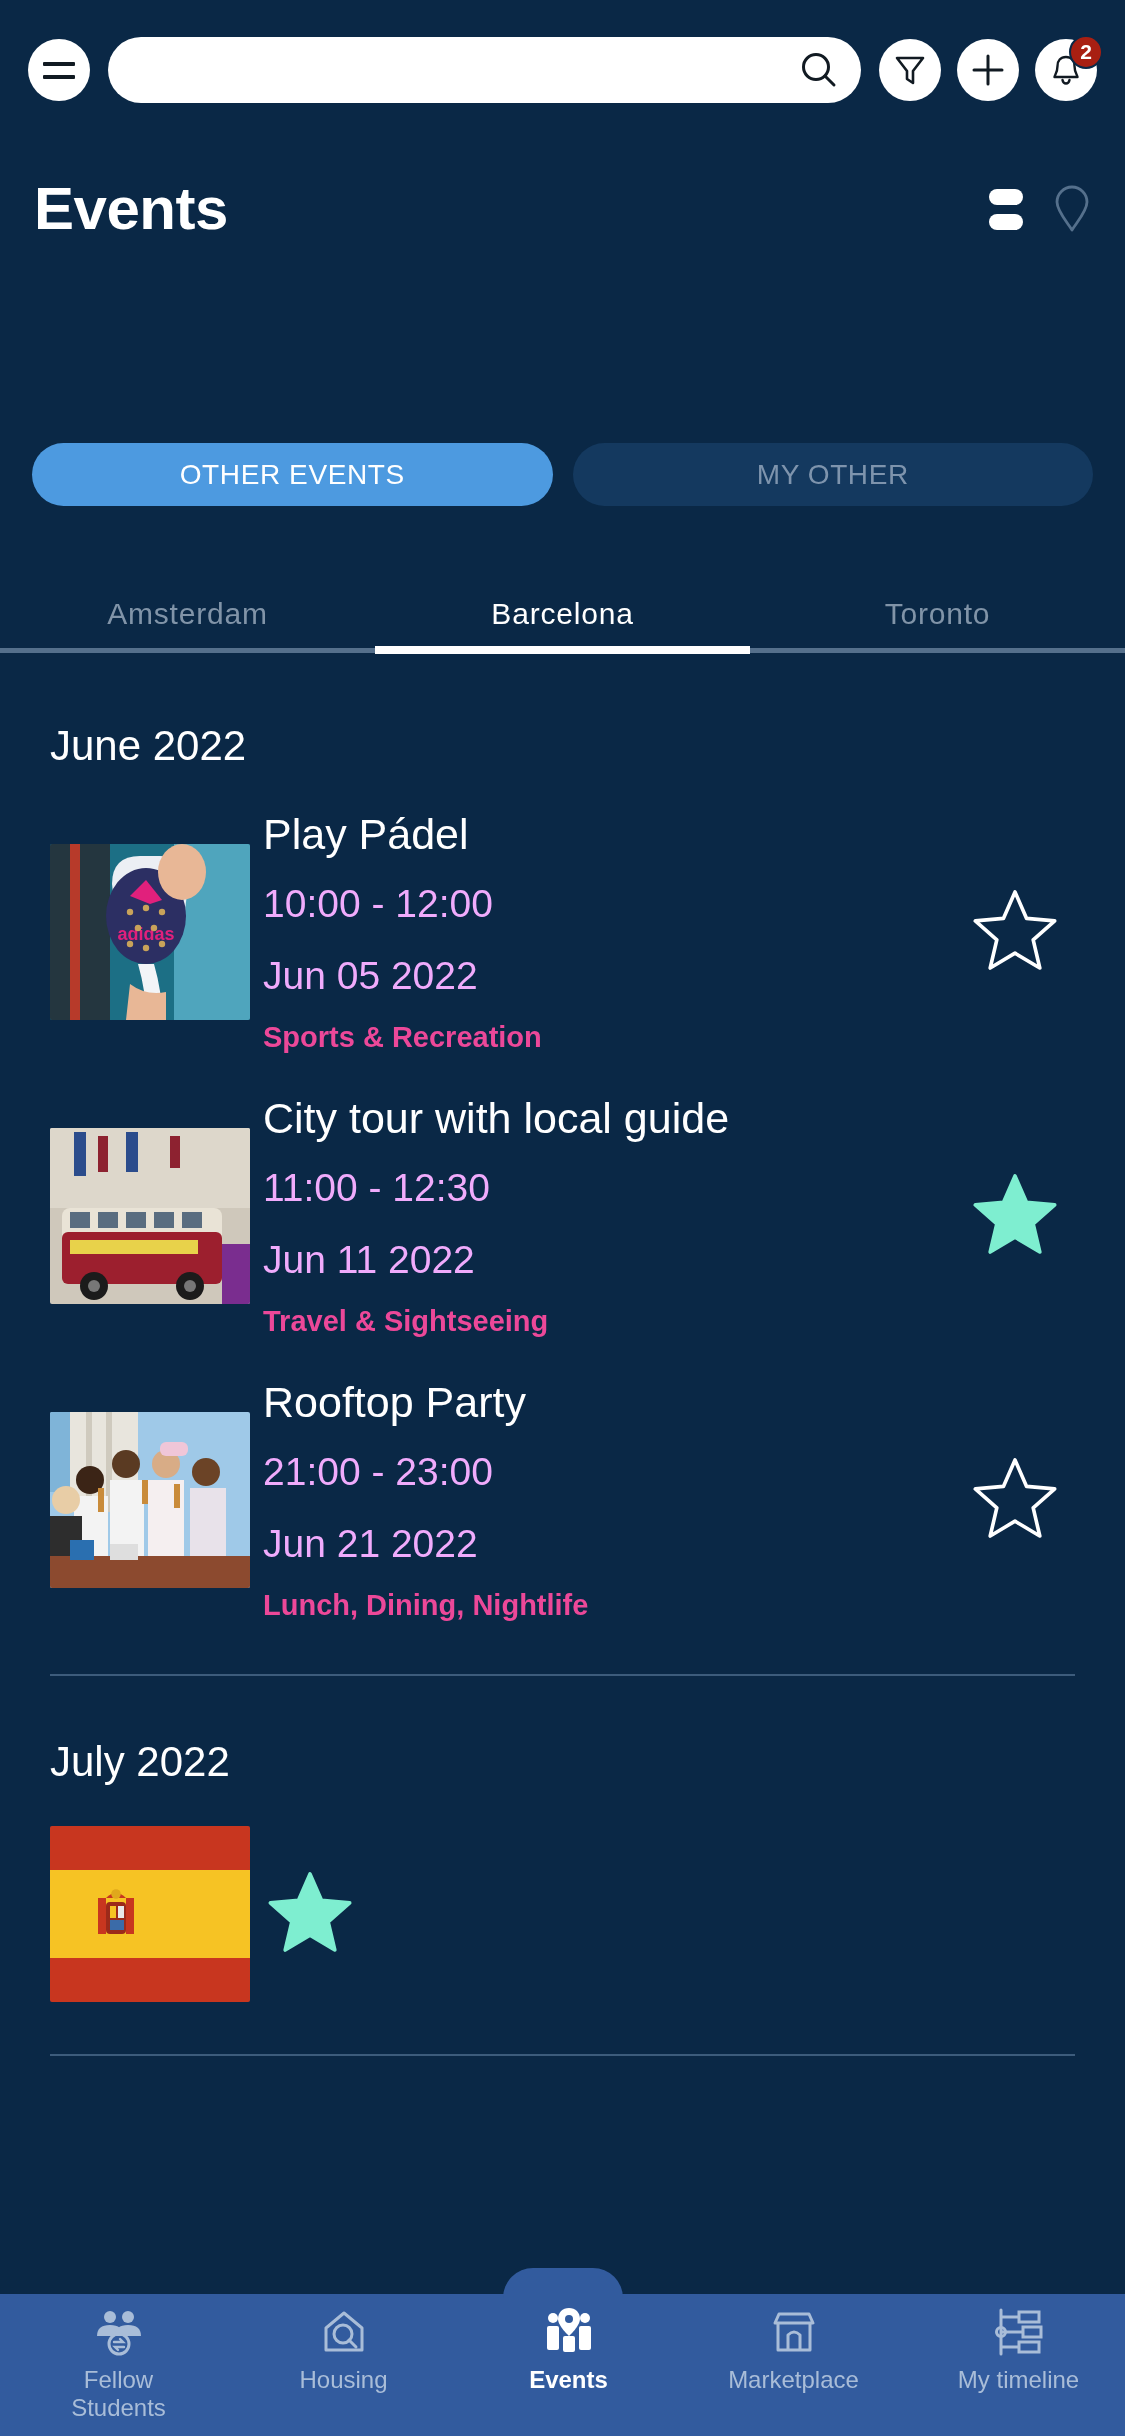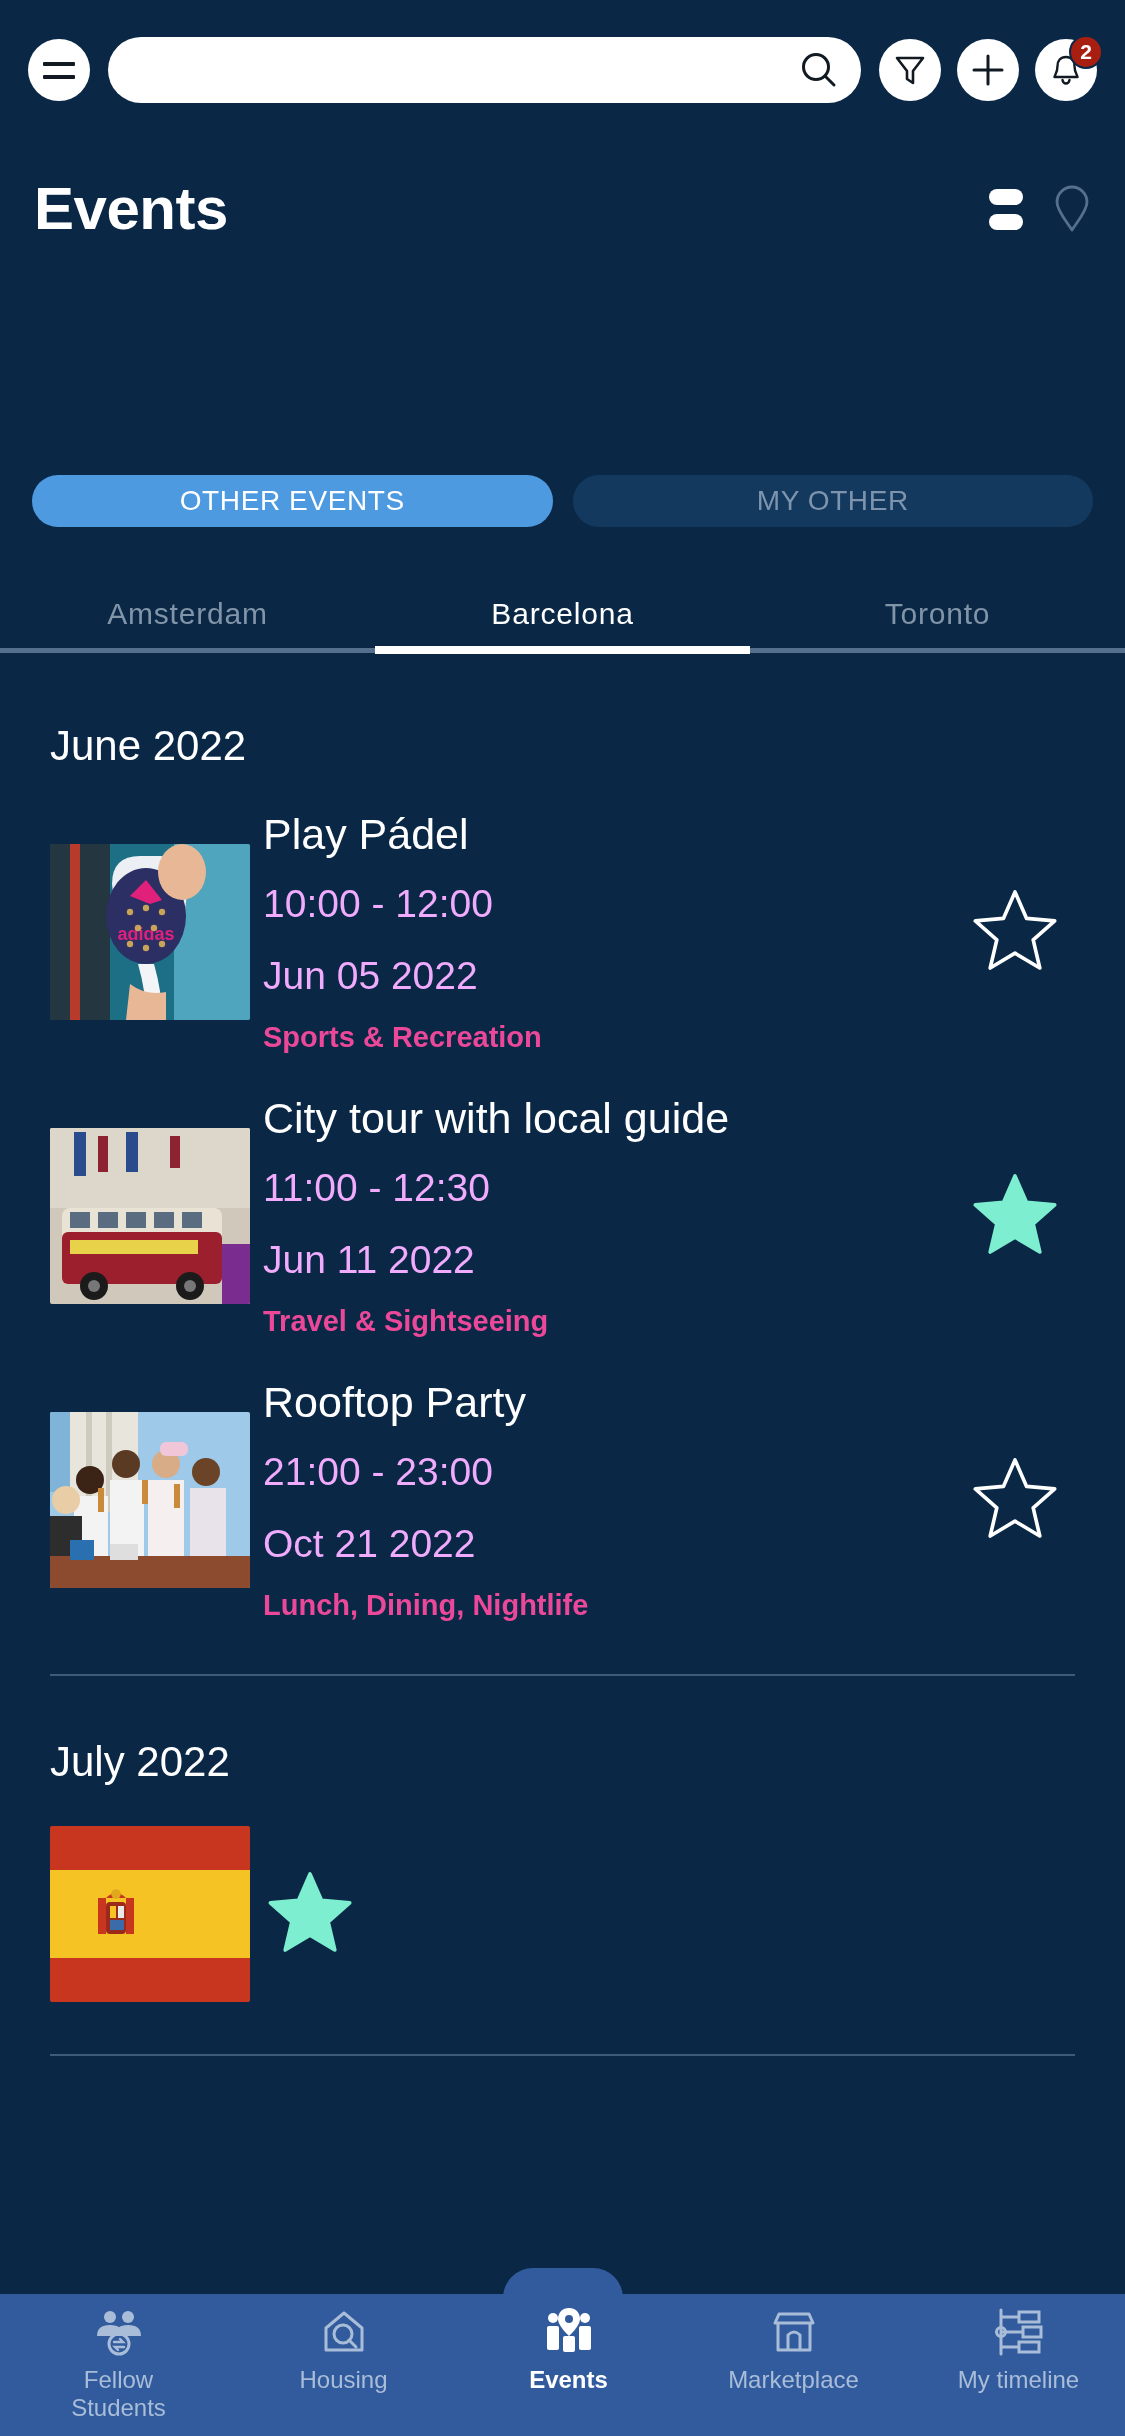--- a/index.html
+++ b/index.html
@@ -76,23 +76,23 @@
   .listview-icon span {
     display: block; width: 34px; height: 16px; background: #ffffff; border-radius: 8px;
   }
 
   
   .segment-row {
     position: absolute; top: 443px; left: 0; width: 1125px;
     display: flex; gap: 20px; padding: 0 32px;
   }
   .segment {
-    flex: 1 1 0; height: 52px; border-radius: 32px;
+    flex: 1 1 0; height: 63px; border-radius: 32px;
     display: flex; align-items: center; justify-content: center;
-    font-size: 28px; letter-spacing: 0.6px; margin-top: 32px;
+    font-size: 28px; letter-spacing: 0.6px;
   }
   .segment.active { background: #4d9ae0; color: #ffffff; }
   .segment.inactive { background: #14395f; color: #7e94ad; }
 
   
   .tabs {
     position: absolute; top: 575px; left: 0; width: 1125px; height: 78px;
     display: flex;
   }
   .tab {
@@ -359,21 +359,21 @@
           <rect x="24" y="38" width="3" height="12" fill="#c98b3a"></rect>
           <rect x="46" y="34" width="3" height="12" fill="#c98b3a"></rect>
           <rect x="62" y="36" width="3" height="12" fill="#c98b3a"></rect>
           <rect x="10" y="64" width="12" height="10" fill="#2a6fb0"></rect>
           <rect x="30" y="66" width="14" height="8" fill="#dedede"></rect>
         </svg>
       </div>
       <div class="ev-info">
         <div class="ev-title">Rooftop Party</div>
         <div class="ev-time">21:00 - 23:00</div>
-        <div class="ev-date">Oct 21 2022</div>
+        <div class="ev-date">Jun 21 2022</div>
         <div class="ev-cat">Lunch, Dining, Nightlife</div>
       </div>
       <div class="star-wrap">
         <span>
           <svg width="86" height="86" viewBox="0 0 52 52">
             <path d="M26 3 L33 19 L50 20.5 L37 32 L41 49 L26 40 L11 49 L15 32 L2 20.5 L19 19 Z" fill="none" stroke="#ffffff" stroke-width="2.2" stroke-linejoin="round"></path>
           </svg>
         </span>
       </div>
     </div>

